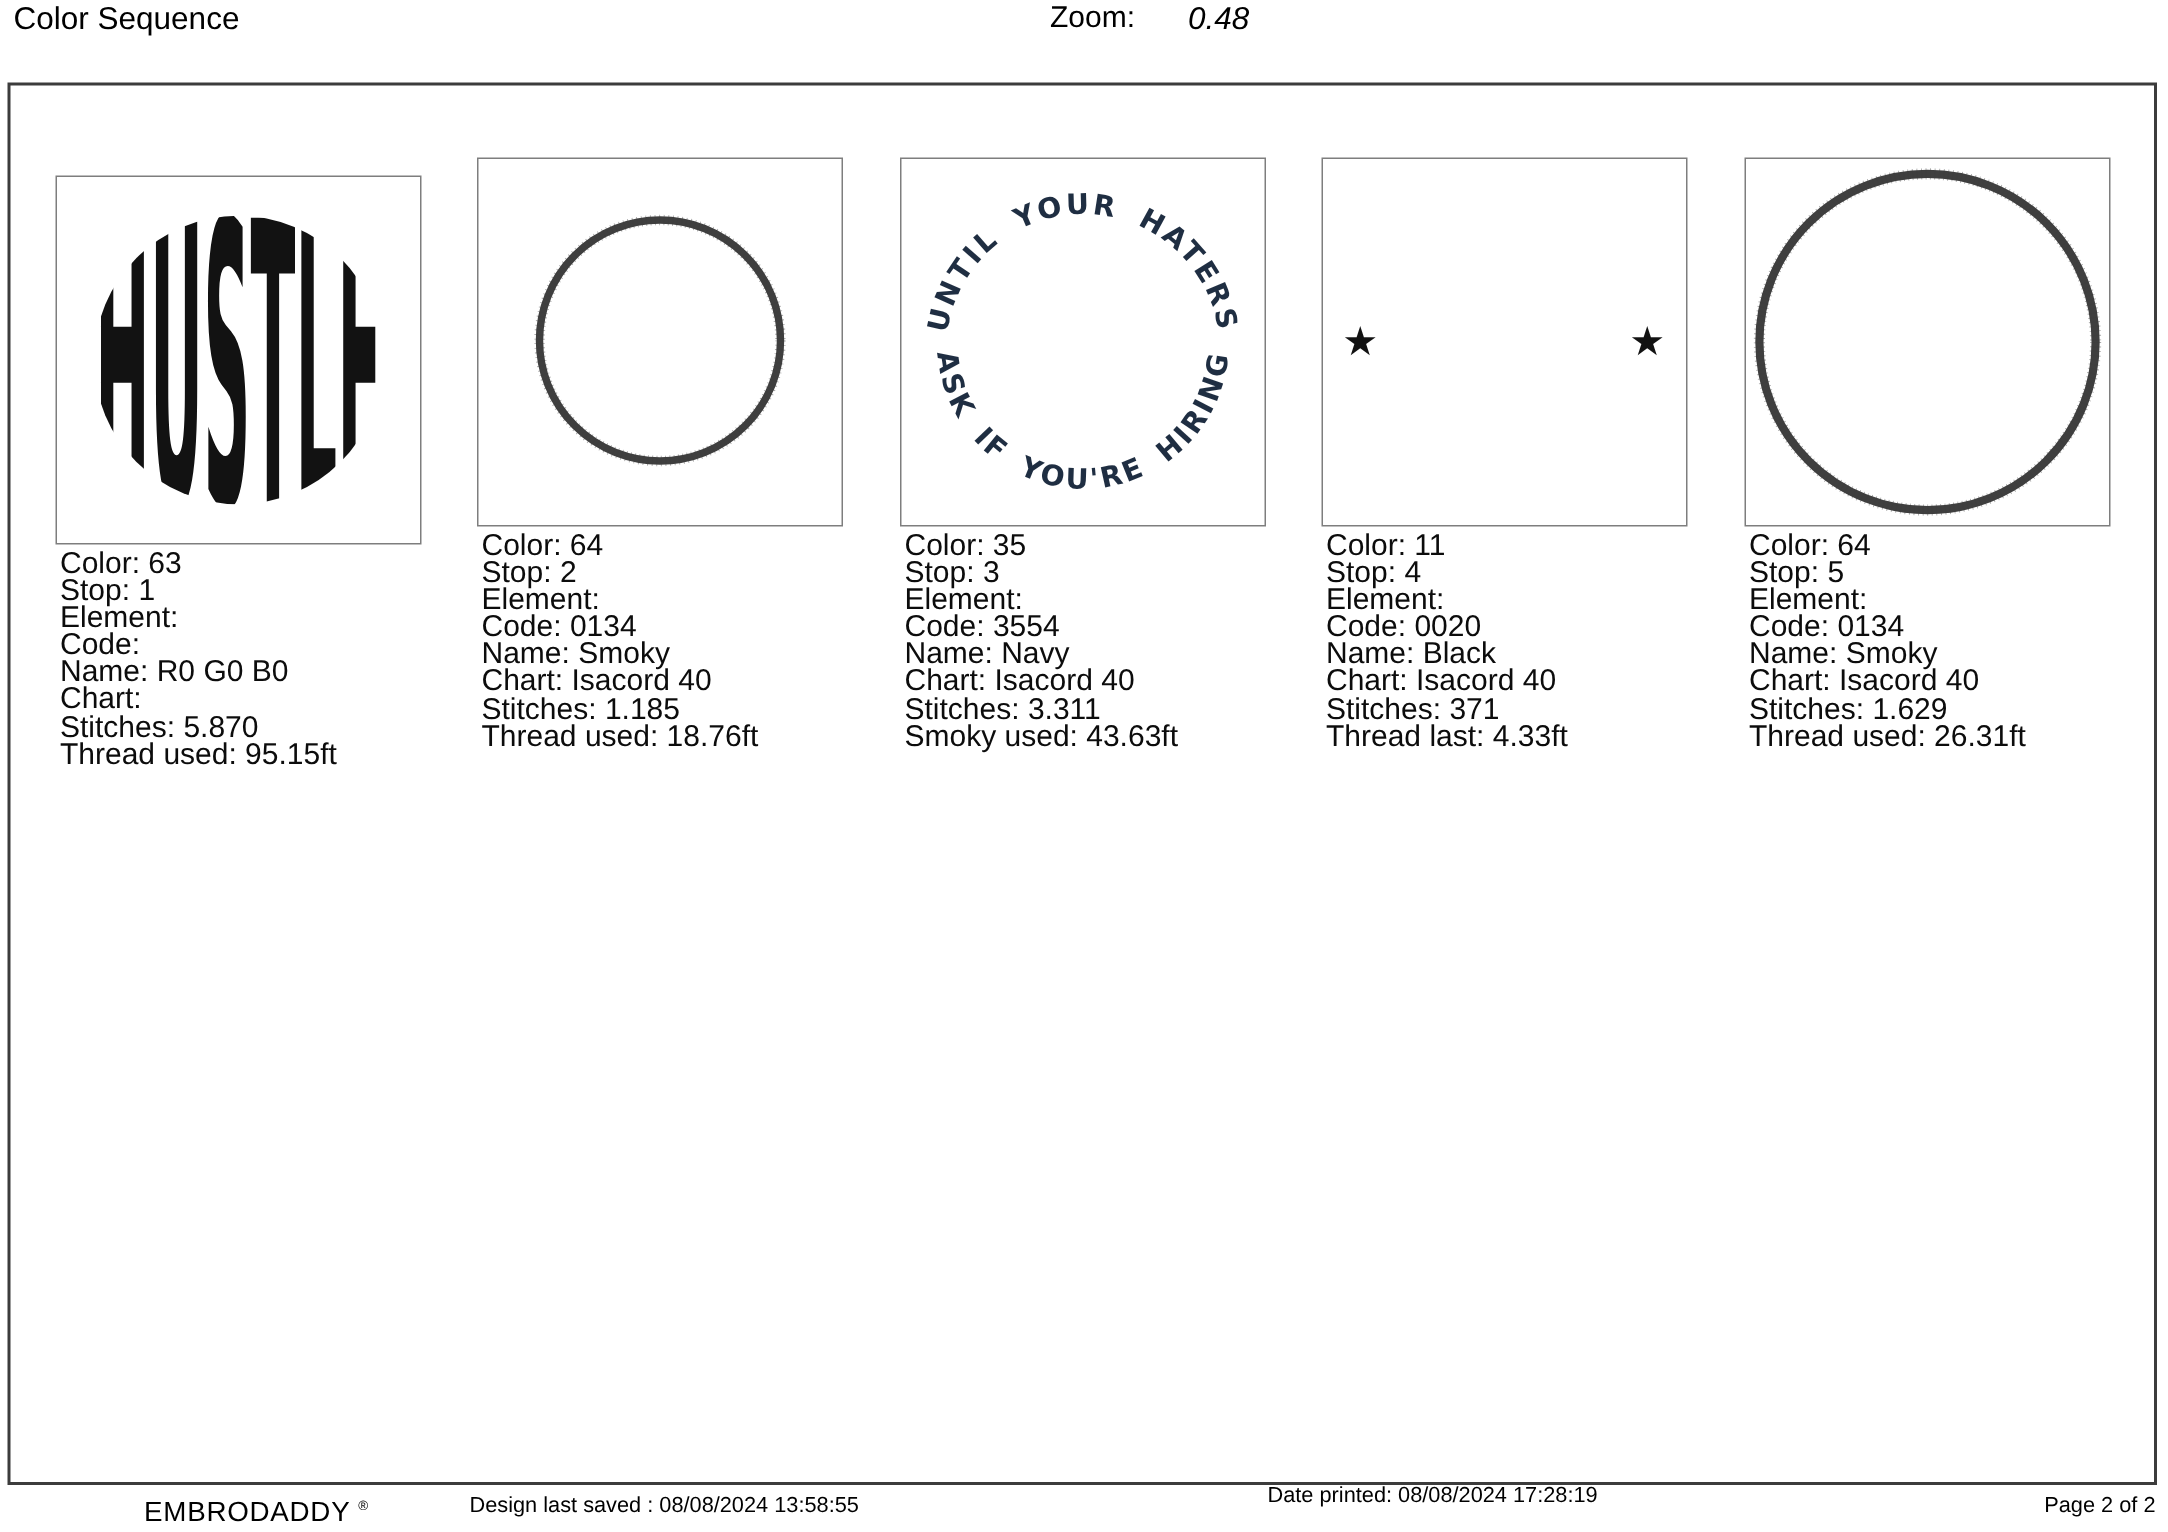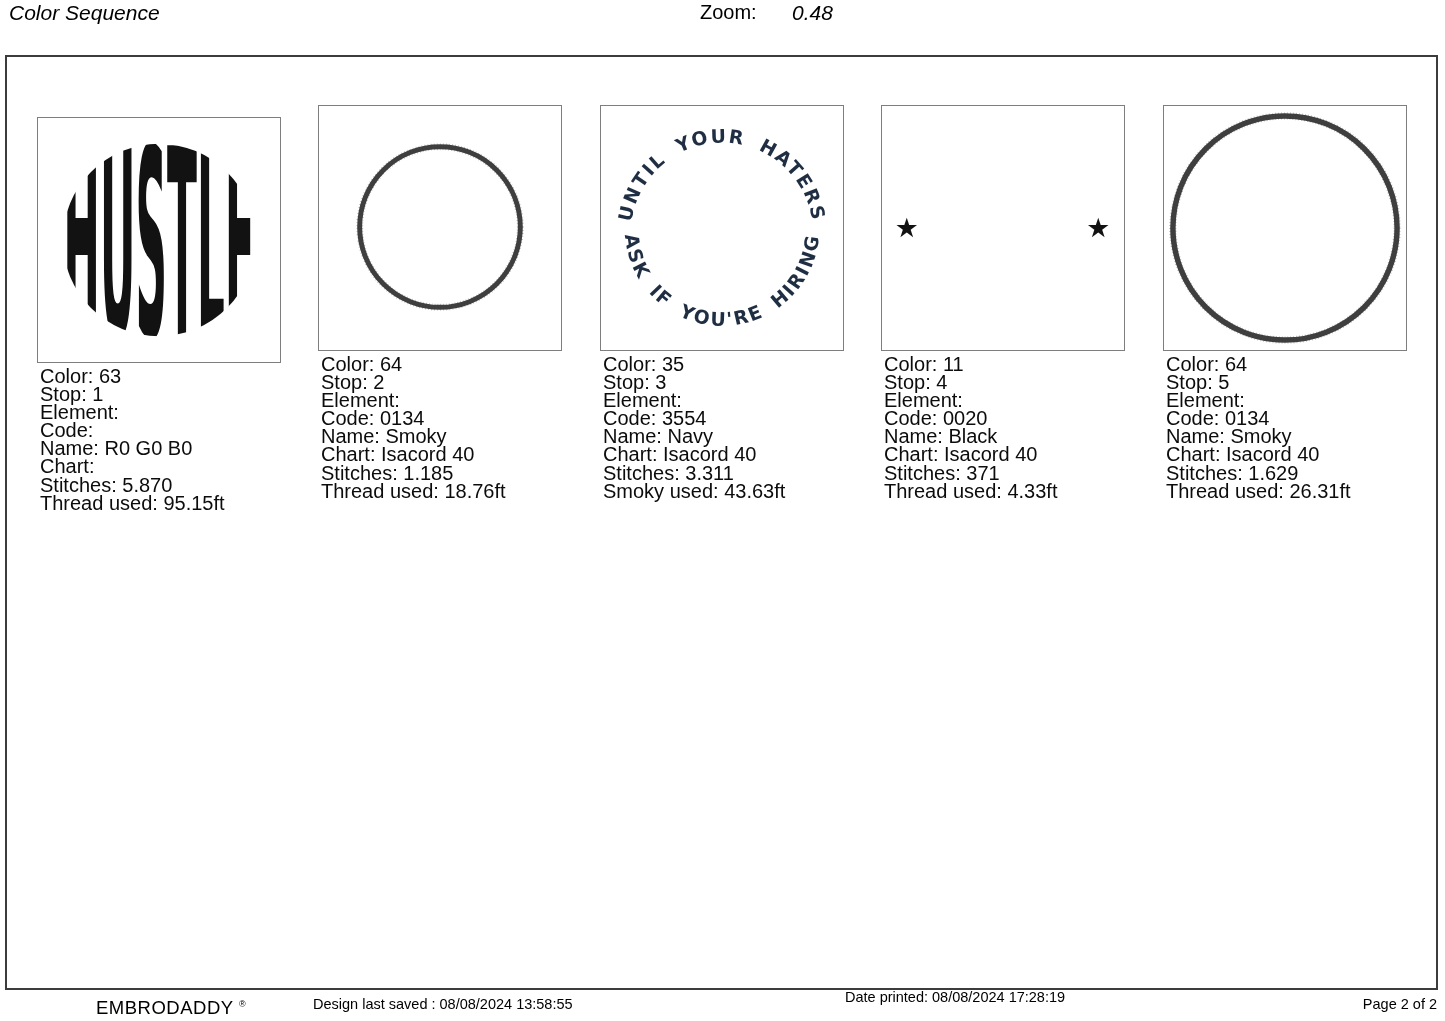--- a/index.html
+++ b/index.html
@@ -1,21 +1,21 @@
 <!DOCTYPE html>
 <html><head>
 <meta charset="utf-8">
 <style>
   * { margin:0; padding:0; box-sizing:border-box; }
   html,body { background:#ffffff; }
   body {
     width:1445px; height:1021px; position:relative; overflow:hidden;
     font-family:"Liberation Sans", sans-serif; color:#000;
   }
-  .header-title { position:absolute; left:9px; top:1px; font-size:21px;font-style:italic; }
+  .header-title { position:absolute; left:9px; top:1px; font-size:21px; }
   .zoom-label   { position:absolute; left:700px; top:1px; font-size:20px; }
   .zoom-value   { position:absolute; left:792px; top:1px; font-size:21px;font-style:italic; }
 
   .content-frame {
     position:absolute; left:5px; top:55px; width:1433px; height:935px;
     border:2px solid #3c3c3c; background:#fff;
   }
 
   .panel { position:absolute; top:105px; width:244px; }
   .panel-0 { left:37px;margin-top:12px; }
@@ -133,21 +133,21 @@
     </svg>
   </div>
   <div class="info">
     <div>Color: 11</div>
     <div>Stop: 4</div>
     <div>Element:</div>
     <div>Code: 0020</div>
     <div>Name: Black</div>
     <div>Chart: Isacord 40</div>
     <div>Stitches: 371</div>
-    <div>Thread used: 4.33ft</div>
+    <div>Thread last: 4.33ft</div>
   </div>
 </div>
 
 <div class="panel panel-4">
   <div class="thumb">
     <svg viewBox="0 0 244 246">
       <circle cx="122" cy="123" r="113" fill="none" stroke-width="5.5" stroke="#3f3f3f"></circle>
       <circle cx="122" cy="123" r="113" fill="none" stroke-width="7.5" opacity="0.45" stroke-dasharray="0.6 2.4" stroke="#3f3f3f"></circle>
     </svg>
   </div>

